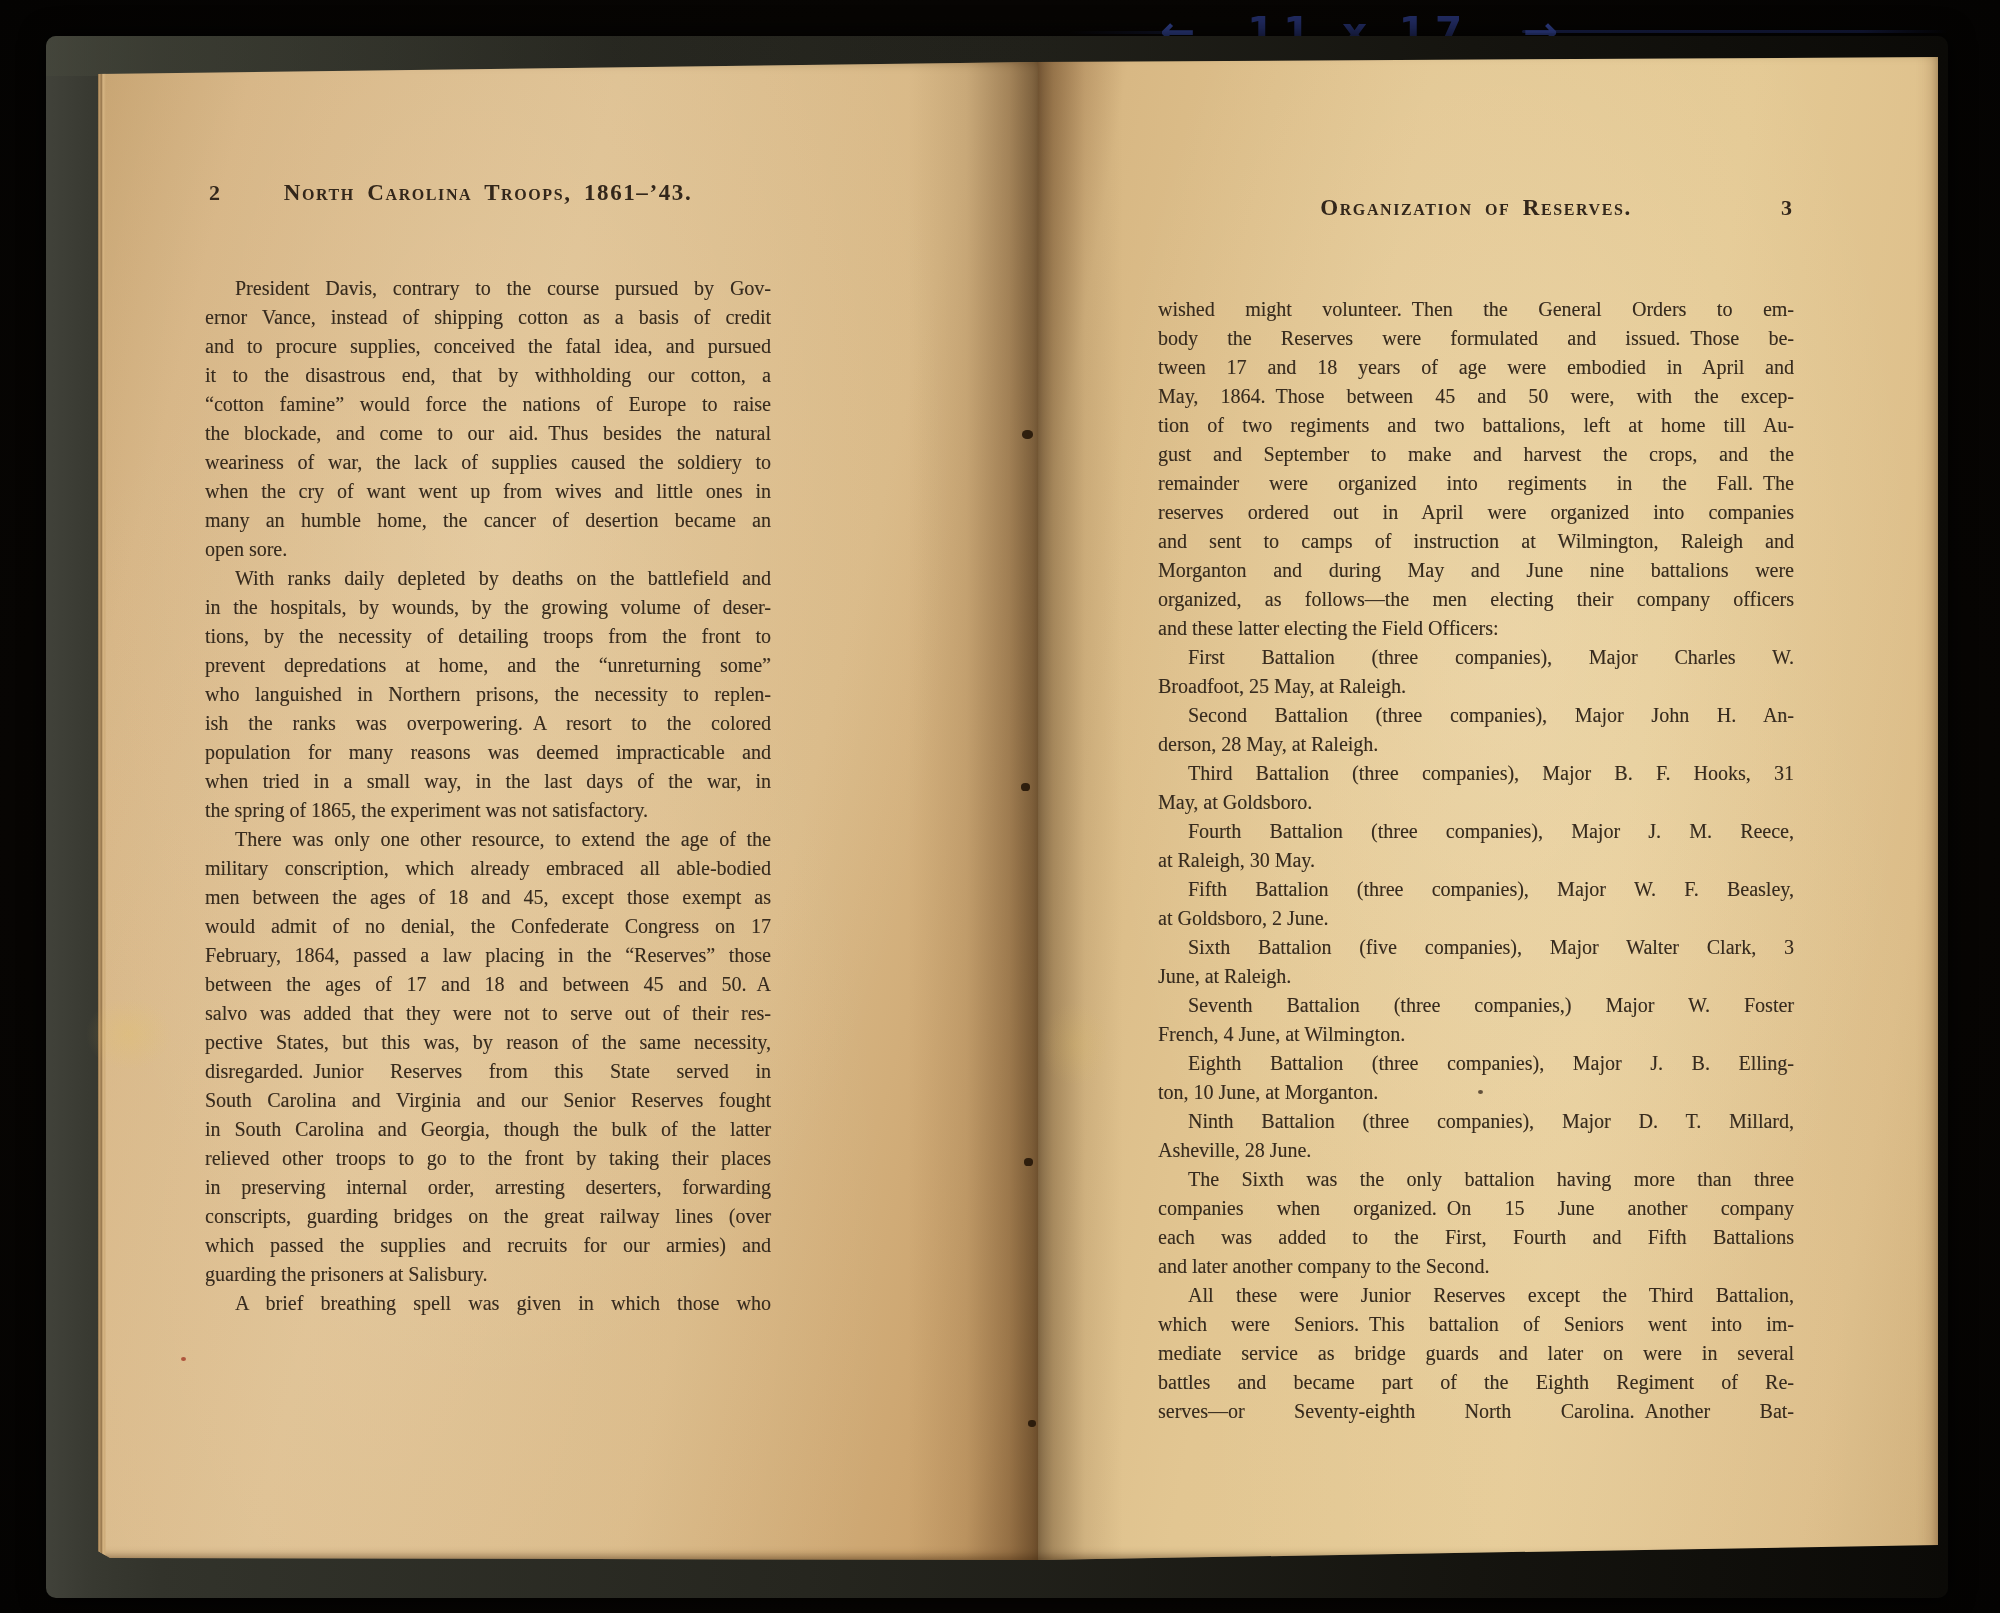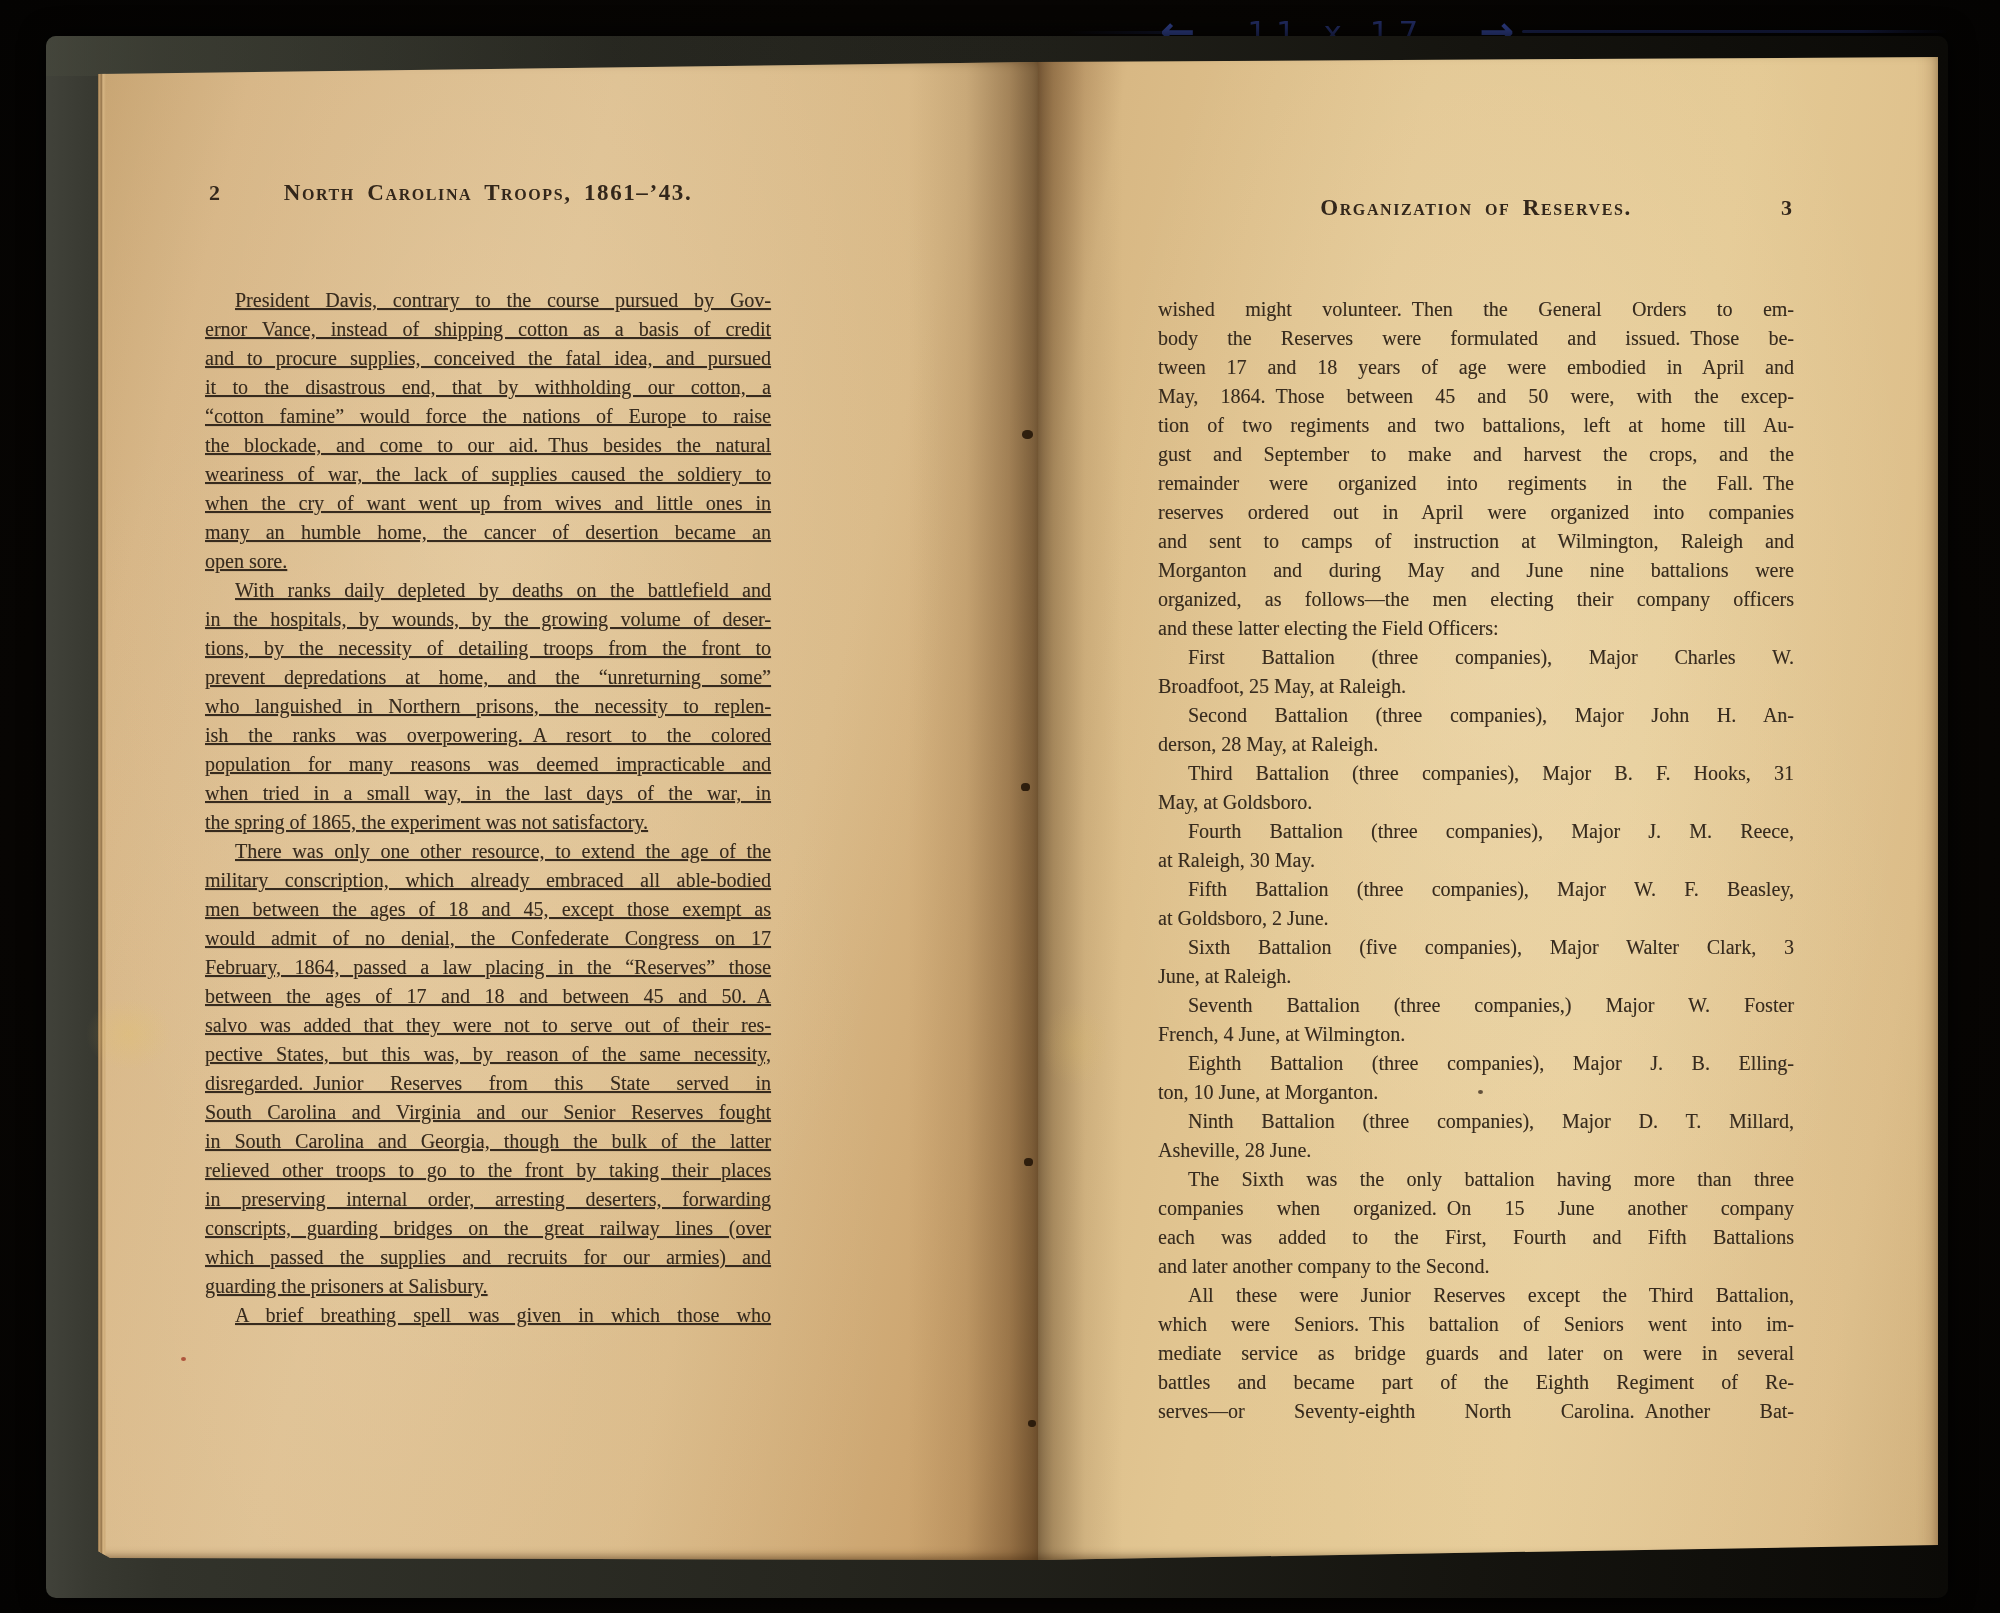--- a/index.html
+++ b/index.html
@@ -12,21 +12,21 @@
 
   
   .scan-line{position:absolute;height:3px;border-radius:2px;}
   .scan-line.seg-left{left:1068px;top:31px;width:95px;
     background:linear-gradient(to right,rgba(38,54,128,0),rgba(38,54,128,.28));}
   .scan-line.seg-right{left:1522px;top:30px;width:425px;
     background:linear-gradient(to right,rgba(46,64,152,.5),rgba(46,64,152,.42) 80%,rgba(46,64,152,0));}
   .scan-overlay{position:absolute;left:1160px;top:4px;display:flex;align-items:center;
     color:rgba(58,78,170,.8);}
   .scan-overlay .arrow{font-family:"DejaVu Sans",sans-serif;font-size:42px;font-weight:bold;line-height:56px;}
-  .scan-overlay .size{font-family:"DejaVu Sans",sans-serif;font-size:31px;font-weight:400;
+  .scan-overlay .size{font-family:"DejaVu Sans",sans-serif;font-size:39px;font-weight:700;
     letter-spacing:9px;line-height:56px;margin:0 52px;color:rgba(52,69,158,.62);}
 
   
   .cover{position:absolute;left:46px;top:36px;width:1902px;height:1562px;border-radius:10px;
     background:
       linear-gradient(to right,#41423a 0%,#383931 2.5%,#32332b 6%,#26261f 40%,#15140f 75%,#0b0a07 100%);
     box-shadow:0 0 26px rgba(0,0,0,.9);}
   .cover::after{content:"";position:absolute;left:0;top:0;right:0;height:40px;border-radius:10px 10px 0 0;
     background:linear-gradient(to right,rgba(70,72,60,.55),rgba(30,30,24,.2) 30%,rgba(0,0,0,0) 60%);}
 
@@ -93,21 +93,21 @@
     <span class="arrow">→</span>
   </div>
 
   <div class="cover"></div>
 
   <div class="page page-left">
     <div class="header-row" style="left:107px;top:120px;width:566px;">
       <span class="page-num pn-left">2</span>
       <span class="running-header">North Carolina Troops, 1861–’43.</span>
     </div>
-    <div class="body-col" style="left:107px;top:228px;width:566px;text-decoration:underline;">
+    <div class="body-col" style="left:107px;top:216px;width:566px;">
         <div>
           <div class="line indent">President Davis, contrary to the course pursued by Gov-</div>
           <div class="line">ernor Vance, instead of shipping cotton as a basis of credit</div>
           <div class="line">and to procure supplies, conceived the fatal idea, and pursued</div>
           <div class="line">it to the disastrous end, that by withholding our cotton, a</div>
           <div class="line">“cotton famine” would force the nations of Europe to raise</div>
           <div class="line">the blockade, and come to our aid. Thus besides the natural</div>
           <div class="line">weariness of war, the lack of supplies caused the soldiery to</div>
           <div class="line">when the cry of want went up from wives and little ones in</div>
           <div class="line">many an humble home, the cancer of desertion became an</div>

